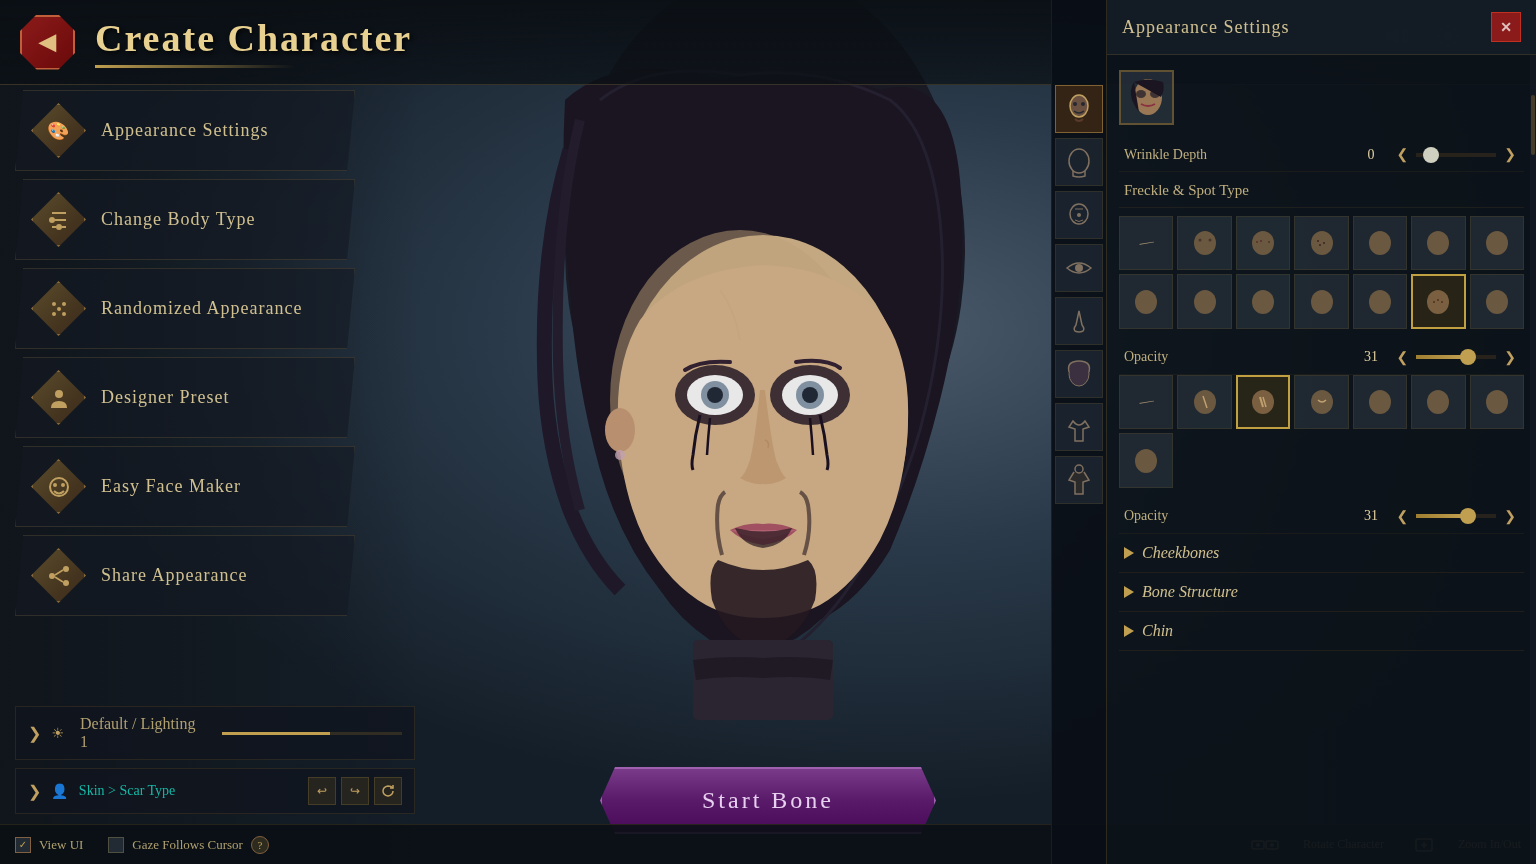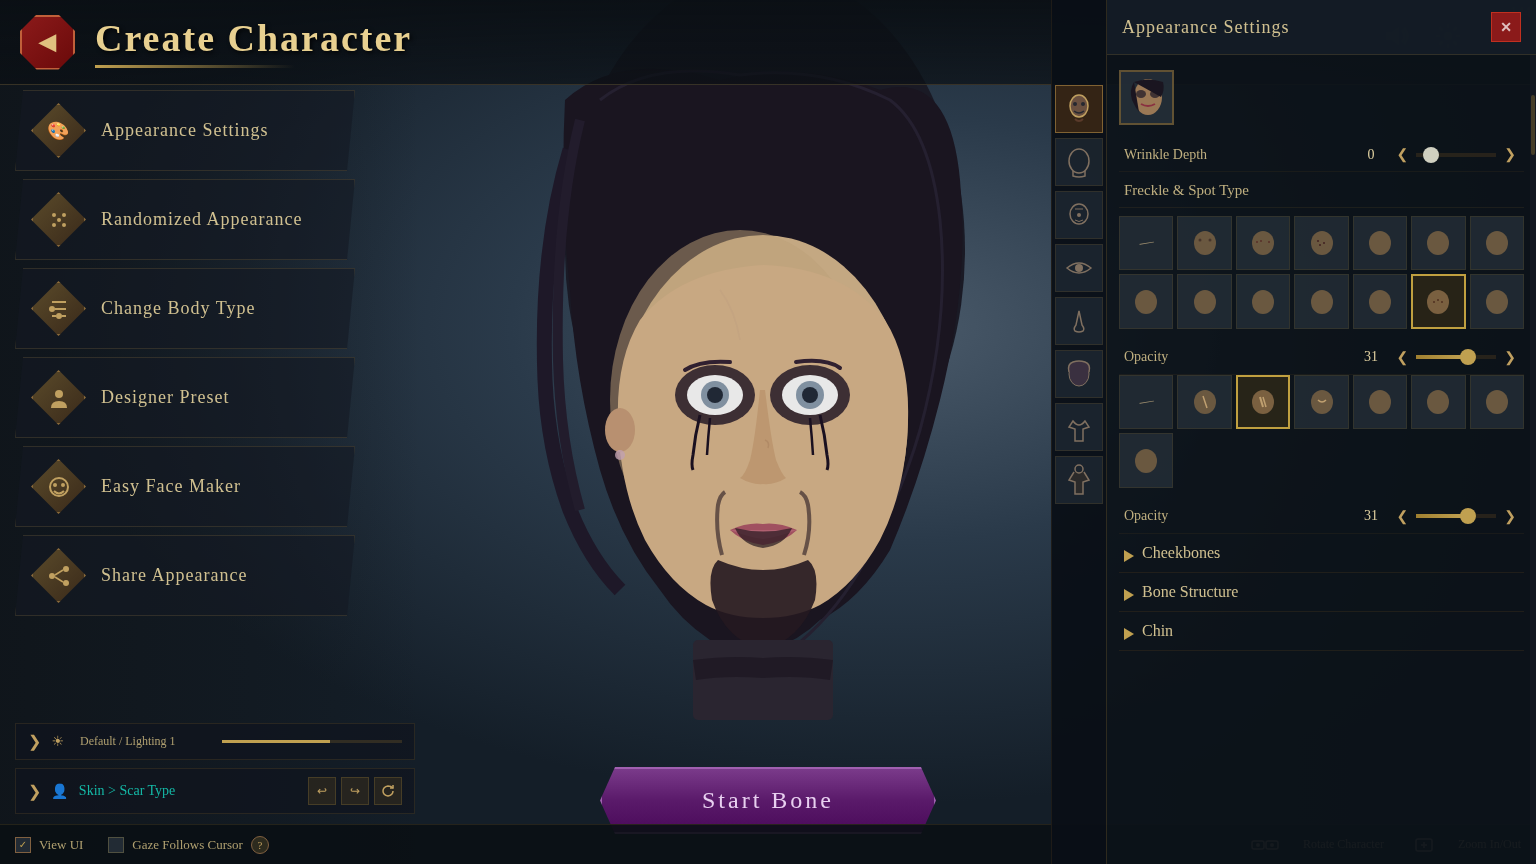--- a/index.html
+++ b/index.html
@@ -158,21 +158,21 @@
     }
     .nav-arrow-btn {
       color: #c0a060;
       font-size: 16px;
       cursor: pointer;
       background: none;
       border: none;
       color: #c0a060;
     }
     .lighting-label {
-      font-size: 12px;
+      font-size: 16px;
       color: #b0a070;
       flex: 1;
     }
     .lighting-progress {
       width: 180px; height: 3px;
       background: rgba(100,80,40,0.4);
       margin-left: 5px;
     }
     .lighting-progress-fill {
       width: 60%; height: 100%;
@@ -416,25 +416,26 @@
     .scar-grid {
       display: grid;
       grid-template-columns: repeat(7, 1fr);
       gap: 4px;
       margin-bottom: 12px;
     }
 
     
     .collapse-row {
       display: flex;
-      align-items: flex-end;
+      align-items: center;
       padding: 10px 5px;
       border-bottom: 1px solid rgba(80,60,30,0.3);
       cursor: pointer;
       gap: 8px;
+      font-style: italic;
     }
     .chevron-right {
       width: 0; height: 0;
       border-top: 6px solid transparent;
       border-bottom: 6px solid transparent;
       border-left: 10px solid #c0a050;
     }
     .collapse-label {
       font-size: 16px;
       color: #d0c090;
@@ -570,40 +571,40 @@
 </div>
 
 <div class="left-sidebar">
   <div class="menu-item">
     <div class="menu-icon-diamond">🎨</div>
     <span class="menu-label">Appearance Settings</span>
   </div>
   <div class="menu-item">
     <div class="menu-icon-diamond">
       <svg width="26" height="26" viewBox="0 0 26 26" fill="none">
+        <path d="M6,6 L20,6" stroke="#c0a060" stroke-width="2"></path>
+        <circle cx="6" cy="13" r="3" fill="#c0a060"></circle>
+        <path d="M9,13 L20,13" stroke="#c0a060" stroke-width="2"></path>
+        <circle cx="13" cy="20" r="3" fill="#c0a060"></circle>
+        <path d="M6,20 L10,20 M16,20 L20,20" stroke="#c0a060" stroke-width="2"></path>
+      </svg>
+    </div>
+    <span class="menu-label">Change Body Type</span>
+  </div>
+  <div class="menu-item">
+    <div class="menu-icon-diamond">
+      <svg width="26" height="26" viewBox="0 0 26 26" fill="none">
         <circle cx="8" cy="8" r="2" fill="#c0a060"></circle>
         <circle cx="18" cy="8" r="2" fill="#c0a060"></circle>
         <circle cx="13" cy="13" r="2" fill="#c0a060"></circle>
         <circle cx="8" cy="18" r="2" fill="#c0a060"></circle>
         <circle cx="18" cy="18" r="2" fill="#c0a060"></circle>
       </svg>
     </div>
     <span class="menu-label">Randomized Appearance</span>
-  </div>
-  <div class="menu-item">
-    <div class="menu-icon-diamond">
-      <svg width="26" height="26" viewBox="0 0 26 26" fill="none">
-        <path d="M6,6 L20,6" stroke="#c0a060" stroke-width="2"></path>
-        <circle cx="6" cy="13" r="3" fill="#c0a060"></circle>
-        <path d="M9,13 L20,13" stroke="#c0a060" stroke-width="2"></path>
-        <circle cx="13" cy="20" r="3" fill="#c0a060"></circle>
-        <path d="M6,20 L10,20 M16,20 L20,20" stroke="#c0a060" stroke-width="2"></path>
-      </svg>
-    </div>
-    <span class="menu-label">Change Body Type</span>
   </div>
   <div class="menu-item">
     <div class="menu-icon-diamond">
       <svg width="24" height="24" viewBox="0 0 24 24" fill="none">
         <circle cx="12" cy="8" r="4" fill="#c0a060"></circle>
         <path d="M4,22 Q4,15 12,15 Q20,15 20,22" fill="#c0a060"></path>
       </svg>
     </div>
     <span class="menu-label">Designer Preset</span>
   </div>

